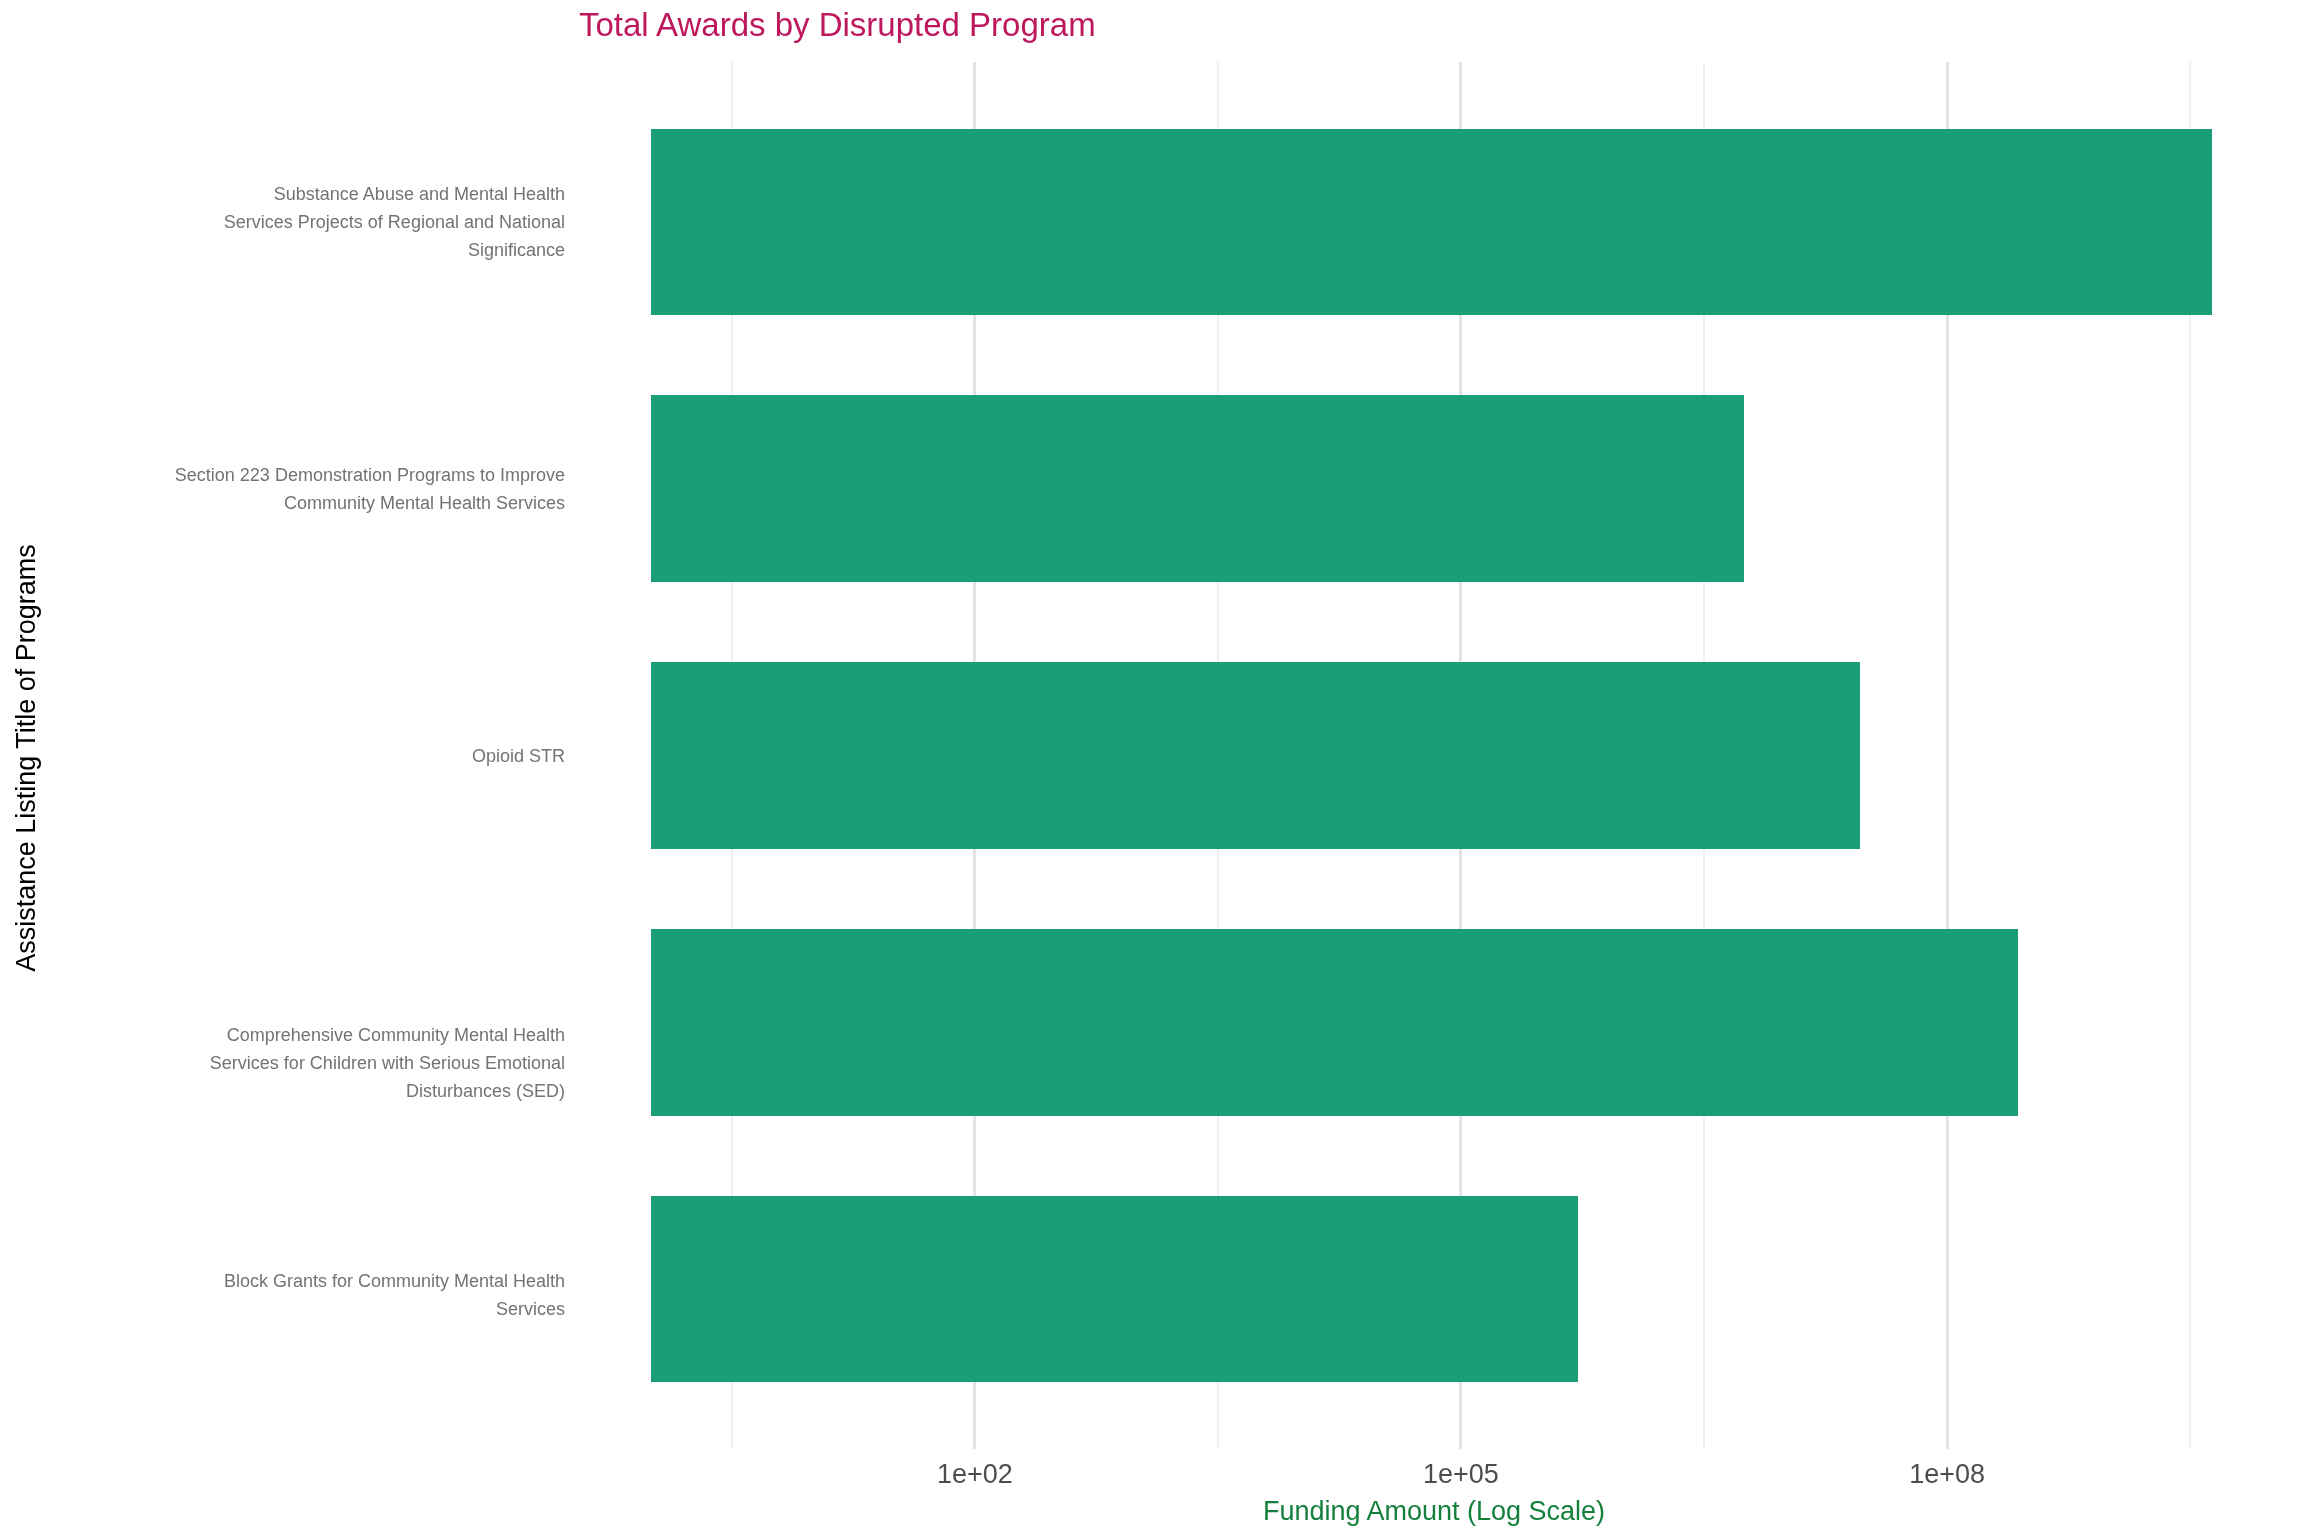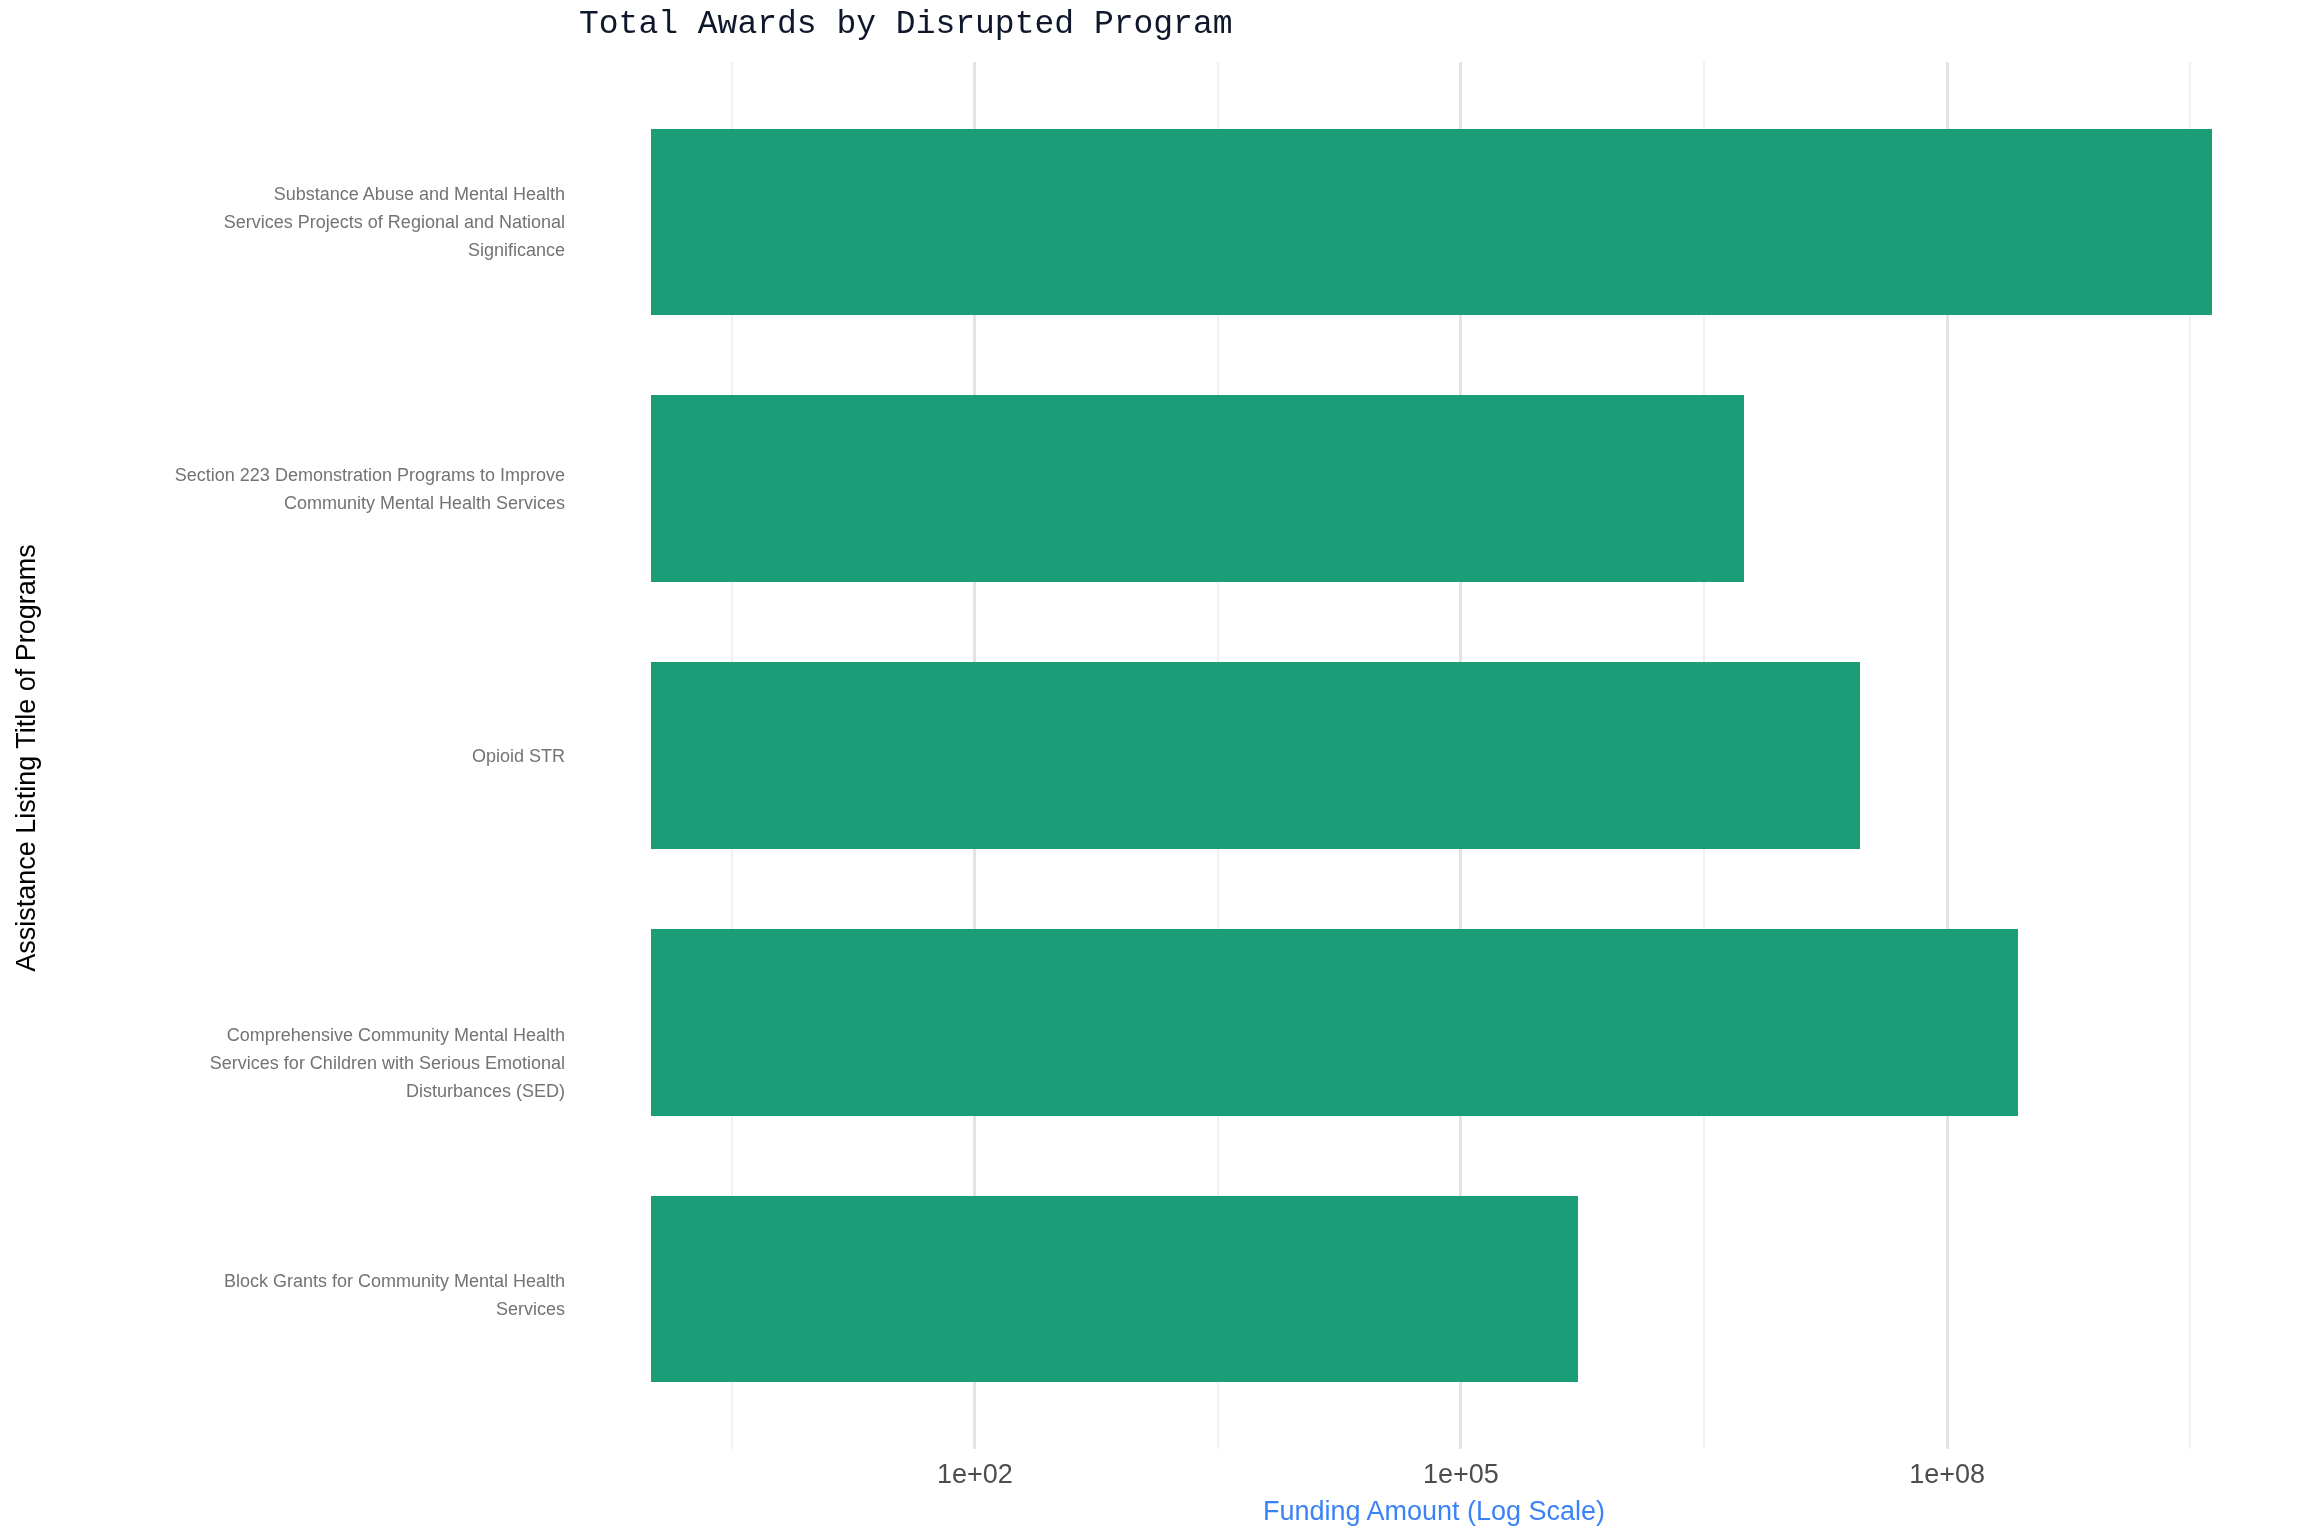--- a/index.html
+++ b/index.html
@@ -10,24 +10,23 @@
     background: #ffffff;
     font-family: "Liberation Sans", sans-serif;
     overflow: hidden;
   }
   .chart-title {
     position: absolute;
     left: 579px;
     top: 5px;
     font-size: 33px;
     line-height: 40px;
-    color: #0f172a;
+    color: #be185d;
     font-weight: normal;
     white-space: nowrap;
-    font-family: Liberation Mono, monospace;
   }
   .panel {
     position: absolute;
     left: 573px;
     top: 62px;
     width: 1716px;
     height: 1387px;
     background: #ffffff;
   }
   .gridline {
@@ -59,21 +58,21 @@
     font-size: 27px;
     color: #4d4d4d;
     white-space: nowrap;
   }
   .x-axis-title {
     position: absolute;
     left: 1434px;
     top: 1511px;
     transform: translate(-50%, -50%);
     font-size: 27px;
-    color: #3b82f6;
+    color: #15803d;
     white-space: nowrap;
   }
   .y-axis-title {
     position: absolute;
     left: 26px;
     top: 758px;
     transform: translate(-50%, -50%) rotate(-90deg);
     font-size: 27px;
     color: #000000;
     white-space: nowrap;

